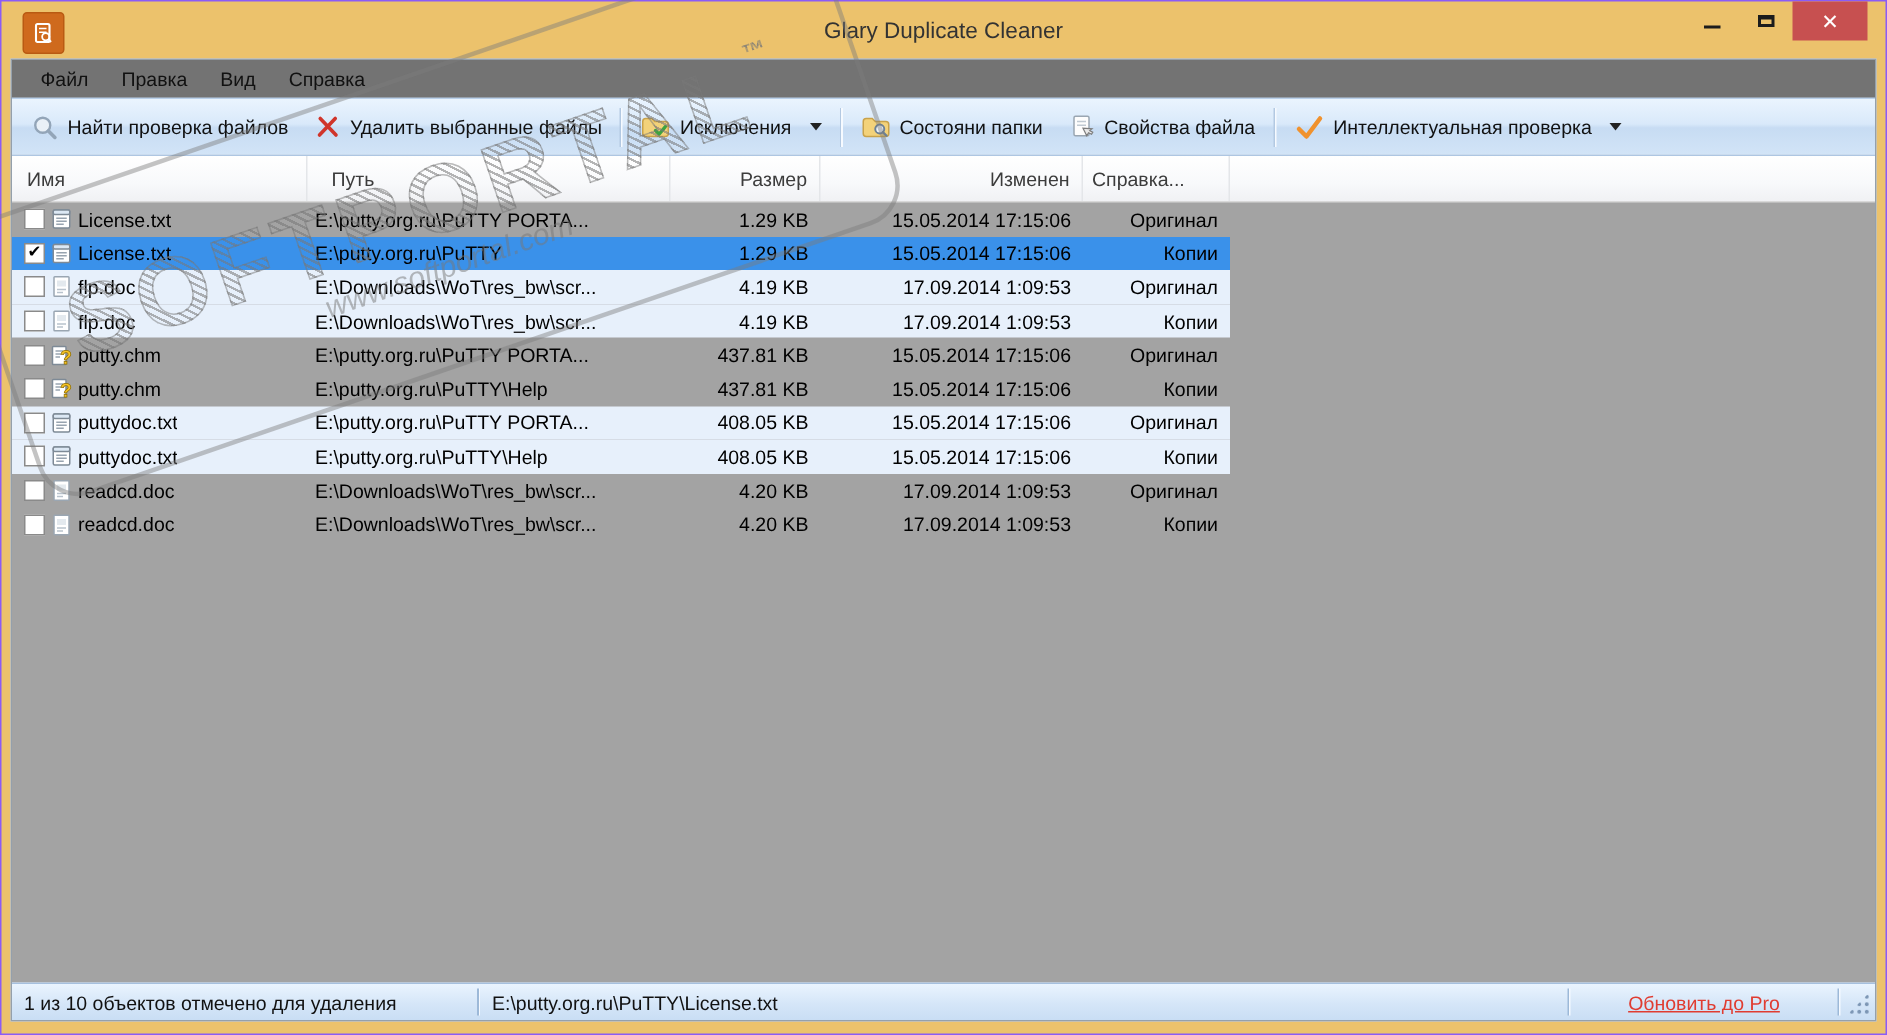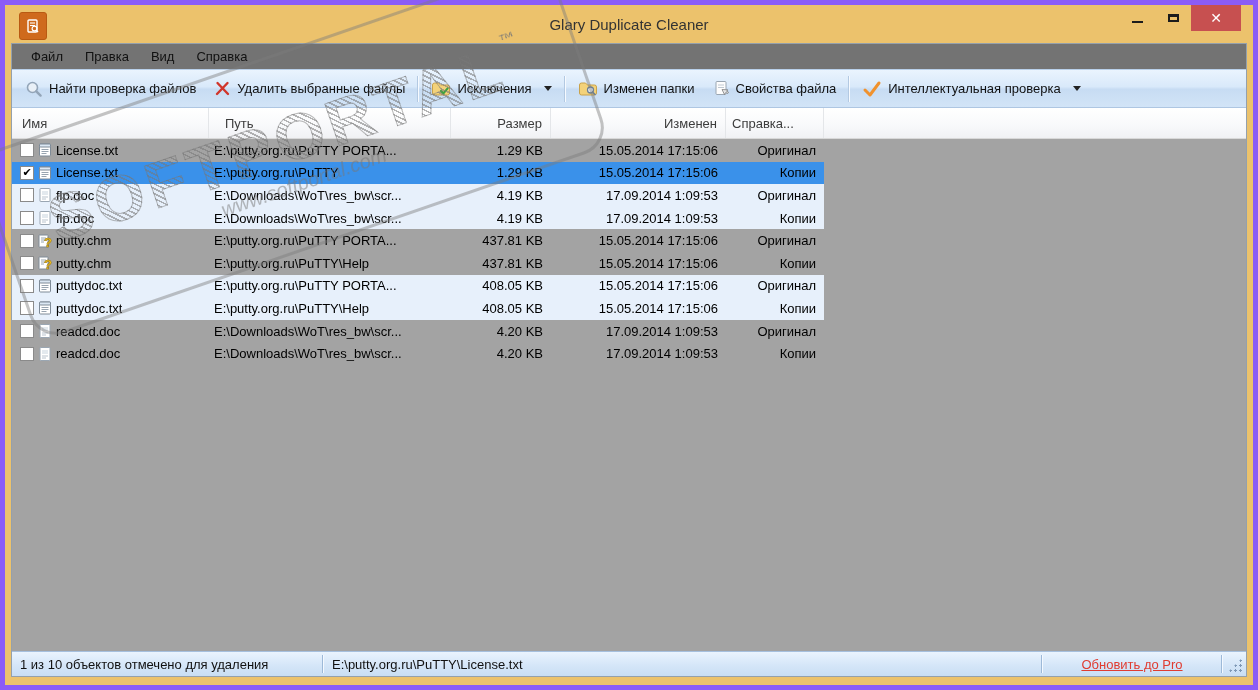--- a/index.html
+++ b/index.html
@@ -1,18 +1,18 @@
 <!DOCTYPE html>
 <html><head>
 <meta charset="utf-8">
 <style>
   html,body{margin:0;padding:0;}
   body{width:1258px;height:690px;position:relative;overflow:hidden;
        font-family:"Liberation Sans","DejaVu Sans",sans-serif;background:#ecc26c;}
-  .app{position:absolute;inset:0;background:#ecc26c;border:5px solid #8b5cf6;box-sizing:border-box;}
+  .app{position:absolute;inset:0;background:#ecc26c;border:1px solid #8b5cf6;box-sizing:border-box;}
 
   
   .titlebar{position:absolute;top:0;left:0;right:0;height:38px;}
   .app-icon{position:absolute;left:14px;top:7px;width:26px;height:26px;background:#cf6a1d;
             border:1px solid #b95a12;border-radius:3px;display:flex;align-items:center;justify-content:center;}
   .title-text{position:absolute;left:0;right:0;top:0;height:38px;display:flex;align-items:center;
               justify-content:center;font-size:15px;color:#333;}
   .wincontrols{position:absolute;right:12px;top:0;height:26px;display:flex;align-items:stretch;}
   .winbtn{width:36px;display:flex;align-items:center;justify-content:center;cursor:default;}
   .btn-min span{display:block;width:11px;height:2px;background:#1c1c1c;margin-top:8px;}
@@ -161,21 +161,21 @@
         <span>Исключения</span>
         <span class="drop-arrow"></span>
       </div>
       <div class="tsep"></div>
       <div class="tbtn">
         <svg width="20" height="17" viewBox="0 0 20 17">
           <path d="M1.5 5 q0-2 2-2 h4 l2 2 h7 q2 0 2 2 v6 q0 2 -2 2 h-13 q-2 0 -2-2 z" fill="#f3d27a" stroke="#c9a24a"></path>
           <circle cx="12.5" cy="10" r="3" fill="#eef4fa" stroke="#6d8094" stroke-width="1.3"></circle>
           <line x1="14.6" y1="12.1" x2="17" y2="14.5" stroke="#6d8094" stroke-width="1.6" stroke-linecap="round"></line>
         </svg>
-        <span>Изменен папки</span>
+        <span>Состояни папки</span>
       </div>
       <div class="tbtn">
         <svg width="17" height="17" viewBox="0 0 17 17">
           <rect x="3" y="1.5" width="10" height="13" rx="1" fill="#fdfdfd" stroke="#9aa6b2"></rect>
           <line x1="5" y1="5" x2="11" y2="5" stroke="#c0c9d2"></line>
           <line x1="5" y1="7.5" x2="11" y2="7.5" stroke="#c0c9d2"></line>
           <path d="M9 9.5 l2.5 5 l1.2 -2 l2 1 l0.8 -1.4 l-2 -1 l1.5 -1.2 z" fill="#e8e8e8" stroke="#7c7c7c" stroke-width="0.8"></path>
         </svg>
         <span>Свойства файла</span>
       </div>

